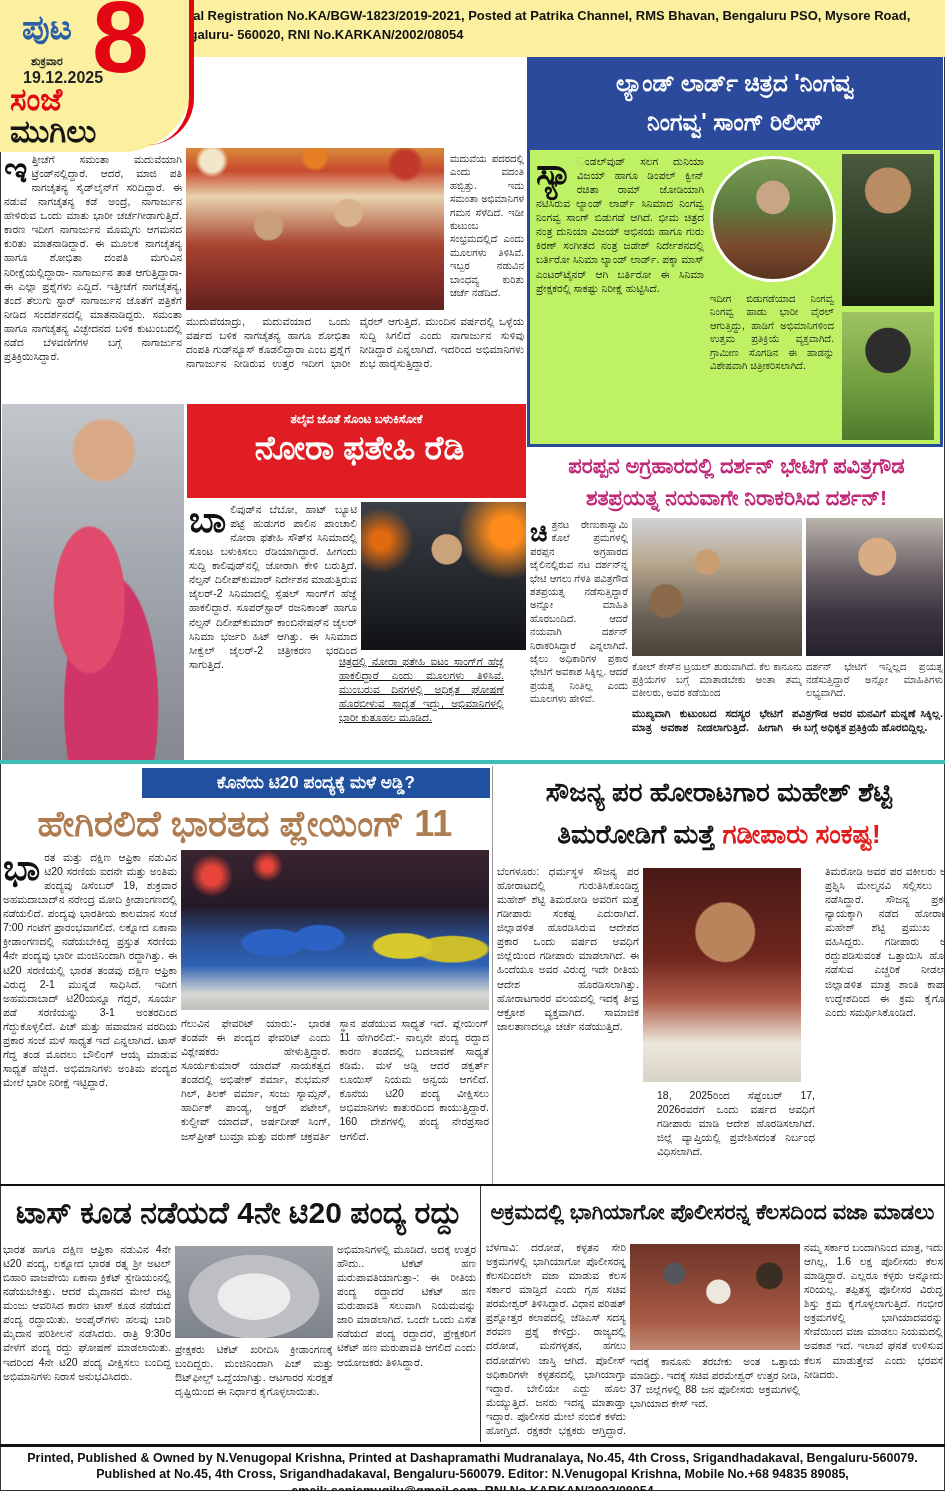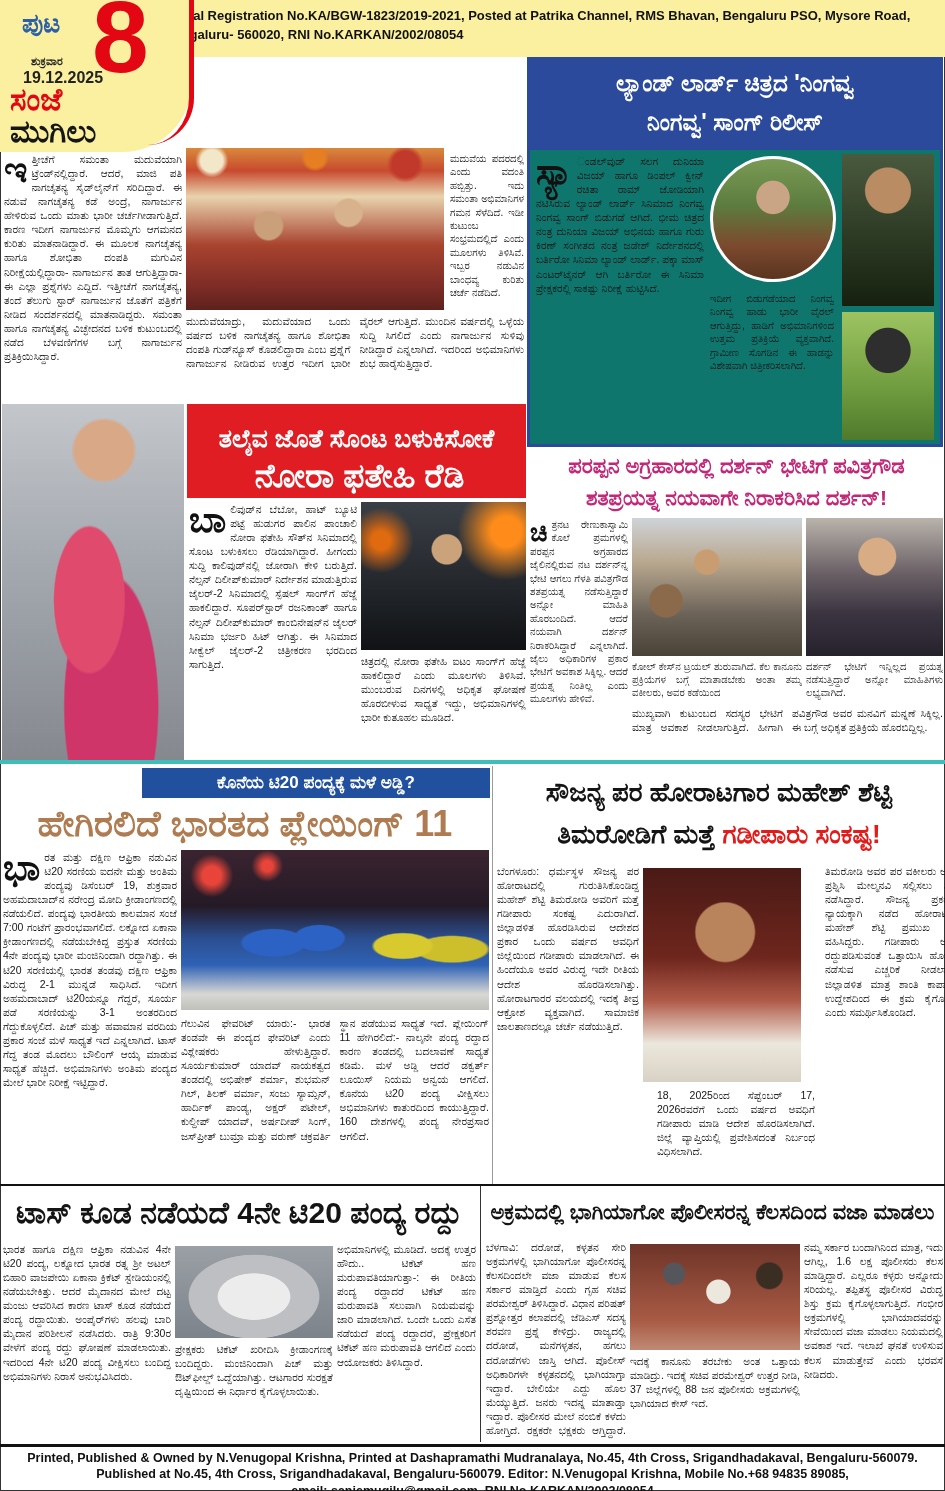--- a/index.html
+++ b/index.html
@@ -16,61 +16,61 @@
   .rule{position:absolute;background:#111;}
   .vline{position:absolute;width:1px;background:#9a9a9a;}
 
   
   .topband{left:0;top:0;width:945px;height:57px;background:#FAF0A0;}
   .postal{left:165px;top:7px;width:775px;height:46px;text-align:left;
           font-size:13px;font-weight:bold;color:#111;line-height:1.45;}
   .mast{left:0;top:0;width:192px;height:152px;background:#FAF0A0;border-bottom-right-radius:70px;}
   .mastarc{left:147px;top:0;width:42px;height:145px;border-right:5px solid #E30613;
            border-bottom:0 solid transparent;border-bottom-right-radius:75px;}
-  .puta{left:22px;top:8px;font-size:26px;font-weight:bold;color:#2B5FA8;}
+  .puta{left:22px;top:8px;font-size:34px;font-weight:bold;color:#2B5FA8;}
   .bignum{left:92px;top:-14px;font-size:102px;line-height:1;font-weight:bold;color:#E30613;}
   .weekday{left:31px;top:55px;font-size:11px;font-weight:bold;color:#222;}
   .dateline{left:23px;top:69px;font-size:16px;font-weight:bold;color:#222;}
   .sanje{left:10px;top:82px;font-size:31px;font-weight:bold;color:#E30613;}
   .mugilu{left:10px;top:114px;font-size:31px;font-weight:bold;color:#161616;}
 
   
   .h-green{left:196px;top:60px;width:330px;height:86px;text-align:center;color:#2F9B47;
            font-weight:bold;font-size:25px;line-height:1.55;}
   .ph-wedding{left:186px;top:148px;width:258px;height:162px;background:
      radial-gradient(circle at 32% 48%, #caa07a 0 7%, rgba(0,0,0,0) 8%),
      radial-gradient(circle at 63% 40%, #d8b28c 0 7%, rgba(0,0,0,0) 8%),
      radial-gradient(circle at 10% 8%, #f2e8c9 0 4%, rgba(0,0,0,0) 6%),
      radial-gradient(circle at 50% 6%, #e67e22 0 5%, rgba(0,0,0,0) 7%),
      radial-gradient(circle at 85% 10%, #c0392b 0 5%, rgba(0,0,0,0) 7%),
      linear-gradient(180deg,#d9893b 0%,#c84a2e 14%,#e8d3ae 30%,#a8432f 60%,#7e2c26 85%,#5f211d 100%);}
 
   
-  .bluebox{left:527px;top:57px;width:416px;height:390px;background:#0f766e;border:3px solid #2B4A9C;box-sizing:border-box;}
+  .bluebox{left:527px;top:57px;width:416px;height:390px;background:#bef264;border:3px solid #2B4A9C;box-sizing:border-box;}
   .bluehead{position:absolute;left:0;top:0;width:100%;height:90px;background:#2B4A9C;color:#fff;
             text-align:center;font-weight:bold;font-size:23px;line-height:1.7;padding-top:4px;box-sizing:border-box;}
   .ph-circle{left:180px;top:96px;width:126px;height:126px;border-radius:50%;border:3px solid #fff;
      box-sizing:border-box;background:
      radial-gradient(circle at 50% 32%, #caa585 0 16%, rgba(0,0,0,0) 17%),
      linear-gradient(180deg,#7a9b55 0%,#5c7d3f 38%,#7c4a2e 72%,#5a3420 100%);}
   .ph-tallman{left:312px;top:94px;width:92px;height:152px;background:
      radial-gradient(circle at 50% 24%, #b98c64 0 18%, rgba(0,0,0,0) 19%),
      linear-gradient(180deg,#4a5a3e 0%,#2c3a24 55%,#17200f 100%);}
   .ph-greenman{left:312px;top:252px;width:92px;height:128px;background:
      radial-gradient(circle at 50% 30%, #2e2e2e 0 22%, rgba(0,0,0,0) 23%),
      linear-gradient(180deg,#9ec461 0%,#6f9c3f 60%,#4f7a2c 100%);}
 
   
   .ph-nora{left:2px;top:404px;width:182px;height:356px;background:
      radial-gradient(circle at 56% 13%, #d9a886 0 9%, rgba(0,0,0,0) 10%),
      radial-gradient(ellipse at 48% 55%, #e04a6c 0 26%, rgba(0,0,0,0) 27%),
      radial-gradient(ellipse at 60% 85%, #d0356a 0 30%, rgba(0,0,0,0) 31%),
      linear-gradient(180deg,#c3c6cb 0%,#a4a9af 45%,#85898f 100%);}
   .redbox{left:187px;top:404px;width:339px;height:94px;background:#E01D23;color:#fff;text-align:center;}
-  .redbox .l1{font-size:25px;font-weight:bold;padding-top:20px;}
+  .redbox .l1{font-size:12px;font-weight:bold;padding-top:8px;}
   .redbox .l2{font-size:33px;font-weight:bold;line-height:1.35;padding-left:6px;}
   .ph-jailer{left:361px;top:502px;width:165px;height:148px;background:
      radial-gradient(circle at 52% 32%, #caa37b 0 11%, rgba(0,0,0,0) 12%),
      radial-gradient(circle at 88% 20%, #ff8c1a 0 8%, rgba(0,0,0,0) 26%),
      radial-gradient(circle at 12% 26%, #e06a10 0 5%, rgba(0,0,0,0) 18%),
      linear-gradient(180deg,#3a3f46 0%,#24272c 55%,#101215 100%);}
 
   .teal{left:0;top:760px;width:945px;height:4px;background:#3FBDB9;position:absolute;}
 
   
@@ -171,36 +171,36 @@
 
   <div class="photo ph-nora"></div>
   <div class="abs redbox">
     <div class="l1">ತಲೈವ ಜೊತೆ ಸೊಂಟ ಬಳುಕಿಸೋಕೆ</div>
     <div class="l2">ನೋರಾ ಫತೇಹಿ ರೆಡಿ</div>
   </div>
   <div class="abs bodytext" style="left:189px;top:502px;width:168px;height:254px;">
     <span class="dropcap">ಬಾ</span><span>ಲಿವುಡ್‌ನ ಬೆಬೋ, ಹಾಟ್ ಬ್ಯೂಟಿ ಪಟ್ಟೆ ಹುಡುಗರ ಪಾಲಿನ ಪಾಂಚಾಲಿ ನೋರಾ ಫತೇಹಿ ಸೌತ್‌ನ ಸಿನಿಮಾದಲ್ಲಿ ಸೊಂಟ ಬಳುಕಿಸಲು ರೆಡಿಯಾಗಿದ್ದಾರೆ. ಹೀಗಂದು ಸುದ್ದಿ ಕಾಲಿವುಡ್‌ನಲ್ಲಿ ಜೋರಾಗಿ ಕೇಳಿ ಬರುತ್ತಿದೆ. ನೆಲ್ಸನ್ ದಿಲೀಪ್‌ಕುಮಾರ್ ನಿರ್ದೇಶನ ಮಾಡುತ್ತಿರುವ ಜೈಲರ್-2 ಸಿನಿಮಾದಲ್ಲಿ ಸ್ಪೆಷಲ್ ಸಾಂಗ್‌ಗೆ ಹೆಜ್ಜೆ ಹಾಕಲಿದ್ದಾರೆ. ಸೂಪರ್‌ಸ್ಟಾರ್ ರಜನಿಕಾಂತ್ ಹಾಗೂ ನೆಲ್ಸನ್ ದಿಲೀಪ್‌ಕುಮಾರ್ ಕಾಂಬಿನೇಷನ್‌ನ ಜೈಲರ್ ಸಿನಿಮಾ ಭರ್ಜರಿ ಹಿಟ್ ಆಗಿತ್ತು. ಈ ಸಿನಿಮಾದ ಸೀಕ್ವೆಲ್ ಜೈಲರ್-2 ಚಿತ್ರೀಕರಣ ಭರದಿಂದ ಸಾಗುತ್ತಿದೆ.</span>
   </div>
   <div class="photo ph-jailer"></div>
-  <div class="abs bodytext" style="left:361px;top:654px;width:165px;height:102px;">ಚಿತ್ರದಲ್ಲಿ ನೋರಾ ಫತೇಹಿ ಐಟಂ ಸಾಂಗ್‌ಗೆ ಹೆಜ್ಜೆ ಹಾಕಲಿದ್ದಾರೆ ಎಂದು ಮೂಲಗಳು ತಿಳಿಸಿವೆ. ಮುಂಬರುವ ದಿನಗಳಲ್ಲಿ ಅಧಿಕೃತ ಘೋಷಣೆ ಹೊರಬೀಳುವ ಸಾಧ್ಯತೆ ಇದ್ದು, ಅಭಿಮಾನಿಗಳಲ್ಲಿ ಭಾರೀ ಕುತೂಹಲ ಮೂಡಿದೆ.</div>
+  <div class="abs bodytext" style="left:339px;top:654px;width:165px;height:102px;text-decoration:underline;">ಚಿತ್ರದಲ್ಲಿ ನೋರಾ ಫತೇಹಿ ಐಟಂ ಸಾಂಗ್‌ಗೆ ಹೆಜ್ಜೆ ಹಾಕಲಿದ್ದಾರೆ ಎಂದು ಮೂಲಗಳು ತಿಳಿಸಿವೆ. ಮುಂಬರುವ ದಿನಗಳಲ್ಲಿ ಅಧಿಕೃತ ಘೋಷಣೆ ಹೊರಬೀಳುವ ಸಾಧ್ಯತೆ ಇದ್ದು, ಅಭಿಮಾನಿಗಳಲ್ಲಿ ಭಾರೀ ಕುತೂಹಲ ಮೂಡಿದೆ.</div>
 
   <div class="teal"></div>
 
   <div class="abs h-magenta">
     <div>ಪರಪ್ಪನ ಅಗ್ರಹಾರದಲ್ಲಿ ದರ್ಶನ್ ಭೇಟಿಗೆ ಪವಿತ್ರಗೌಡ</div>
     <div>ಶತಪ್ರಯತ್ನ ನಯವಾಗೇ ನಿರಾಕರಿಸಿದ ದರ್ಶನ್!</div>
   </div>
   <div class="abs bodytext small" style="left:530px;top:518px;width:98px;height:240px;">
     <span class="dropcap" style="font-size:26px;">ಚಿ</span><span>ತ್ರನಟ ರೇಣುಕಾಸ್ವಾಮಿ ಕೊಲೆ ಪ್ರಮಗಳಲ್ಲಿ ಪರಪ್ಪನ ಅಗ್ರಹಾರದ ಜೈಲಿನಲ್ಲಿರುವ ನಟ ದರ್ಶನ್‌ನ್ನ ಭೇಟಿ ಆಗಲು ಗೆಳತಿ ಪವಿತ್ರಗೌಡ ಶತಪ್ರಯತ್ನ ನಡೆಸುತ್ತಿದ್ದಾರೆ ಅನ್ನೋ ಮಾಹಿತಿ ಹೊರಬಂದಿದೆ. ಆದರೆ ನಯವಾಗಿ ದರ್ಶನ್ ನಿರಾಕರಿಸಿದ್ದಾರೆ ಎನ್ನಲಾಗಿದೆ. ಜೈಲು ಅಧಿಕಾರಿಗಳ ಪ್ರಕಾರ ಭೇಟಿಗೆ ಅವಕಾಶ ಸಿಕ್ಕಿಲ್ಲ. ಆದರೆ ಪ್ರಯತ್ನ ನಿಂತಿಲ್ಲ ಎಂದು ಮೂಲಗಳು ಹೇಳಿವೆ.</span>
   </div>
   <div class="photo ph-darshan"></div>
   <div class="photo ph-pavitra"></div>
   <div class="abs caption" style="left:632px;top:660px;width:170px;height:44px;">ಕೋಲ್ ಕೇಸ್‌ನ ಟ್ರಯಲ್ ಶುರುವಾಗಿದೆ. ಕೆಲ ಕಾನೂನು ಪ್ರಕ್ರಿಯೆಗಳ ಬಗ್ಗೆ ಮಾತಾಡಬೇಕು ಅಂತಾ ತಮ್ಮ ವಕೀಲರು, ಅವರ ಕಡೆಯಿಂದ</div>
   <div class="abs caption" style="left:806px;top:660px;width:137px;height:44px;">ದರ್ಶನ್ ಭೇಟಿಗೆ ಇನ್ನಿಲ್ಲದ ಪ್ರಯತ್ನ ನಡೆಸುತ್ತಿದ್ದಾರೆ ಅನ್ನೋ ಮಾಹಿತಿಗಳು ಲಭ್ಯವಾಗಿದೆ.</div>
-  <div class="abs bodytext cols2" style="left:632px;top:706px;width:311px;height:52px;">ಮುಖ್ಯವಾಗಿ ಕುಟುಂಬದ ಸದಸ್ಯರ ಭೇಟಿಗೆ ಮಾತ್ರ ಅವಕಾಶ ನೀಡಲಾಗುತ್ತಿದೆ. ಹೀಗಾಗಿ ಪವಿತ್ರಗೌಡ ಅವರ ಮನವಿಗೆ ಮನ್ನಣೆ ಸಿಕ್ಕಿಲ್ಲ. ಈ ಬಗ್ಗೆ ಅಧಿಕೃತ ಪ್ರತಿಕ್ರಿಯೆ ಹೊರಬಿದ್ದಿಲ್ಲ.</div>
+  <div class="abs bodytext cols2" style="left:632px;top:706px;width:311px;height:52px;font-weight:bold;">ಮುಖ್ಯವಾಗಿ ಕುಟುಂಬದ ಸದಸ್ಯರ ಭೇಟಿಗೆ ಮಾತ್ರ ಅವಕಾಶ ನೀಡಲಾಗುತ್ತಿದೆ. ಹೀಗಾಗಿ ಪವಿತ್ರಗೌಡ ಅವರ ಮನವಿಗೆ ಮನ್ನಣೆ ಸಿಕ್ಕಿಲ್ಲ. ಈ ಬಗ್ಗೆ ಅಧಿಕೃತ ಪ್ರತಿಕ್ರಿಯೆ ಹೊರಬಿದ್ದಿಲ್ಲ.</div>
 
   <div class="abs kicker">ಕೊನೆಯ ಟಿ20 ಪಂದ್ಯಕ್ಕೆ ಮಳೆ ಅಡ್ಡಿ?</div>
   <div class="abs h-brown">ಹೇಗಿರಲಿದೆ ಭಾರತದ ಪ್ಲೇಯಿಂಗ್ 11</div>
   <div class="abs bodytext" style="left:3px;top:850px;width:174px;height:332px;">
     <span class="dropcap">ಭಾ</span><span>ರತ ಮತ್ತು ದಕ್ಷಿಣ ಆಫ್ರಿಕಾ ನಡುವಿನ ಟಿ20 ಸರಣಿಯ ಐದನೇ ಮತ್ತು ಅಂತಿಮ ಪಂದ್ಯವು ಡಿಸೆಂಬರ್ 19, ಶುಕ್ರವಾರ ಅಹಮದಾಬಾದ್‌ನ ನರೇಂದ್ರ ಮೋದಿ ಕ್ರೀಡಾಂಗಣದಲ್ಲಿ ನಡೆಯಲಿದೆ. ಪಂದ್ಯವು ಭಾರತೀಯ ಕಾಲಮಾನ ಸಂಜೆ 7:00 ಗಂಟೆಗೆ ಪ್ರಾರಂಭವಾಗಲಿದೆ. ಲಕ್ನೋದ ಏಕಾನಾ ಕ್ರೀಡಾಂಗಣದಲ್ಲಿ ನಡೆಯಬೇಕಿದ್ದ ಪ್ರಸ್ತುತ ಸರಣಿಯ 4ನೇ ಪಂದ್ಯವು ಭಾರೀ ಮಂಜಿನಿಂದಾಗಿ ರದ್ದಾಗಿತ್ತು. ಈ ಟಿ20 ಸರಣಿಯಲ್ಲಿ ಭಾರತ ತಂಡವು ದಕ್ಷಿಣ ಆಫ್ರಿಕಾ ವಿರುದ್ಧ 2-1 ಮುನ್ನಡೆ ಸಾಧಿಸಿದೆ. ಇದೀಗ ಅಹಮದಾಬಾದ್ ಟಿ20ಯನ್ನೂ ಗೆದ್ದರೆ, ಸೂರ್ಯ ಪಡೆ ಸರಣಿಯನ್ನು 3-1 ಅಂತರದಿಂದ ಗೆದ್ದುಕೊಳ್ಳಲಿದೆ. ಪಿಚ್ ಮತ್ತು ಹವಾಮಾನ ವರದಿಯ ಪ್ರಕಾರ ಸಂಜೆ ಮಳೆ ಸಾಧ್ಯತೆ ಇದೆ ಎನ್ನಲಾಗಿದೆ. ಟಾಸ್ ಗೆದ್ದ ತಂಡ ಮೊದಲು ಬೌಲಿಂಗ್ ಆಯ್ಕೆ ಮಾಡುವ ಸಾಧ್ಯತೆ ಹೆಚ್ಚಿದೆ. ಅಭಿಮಾನಿಗಳು ಅಂತಿಮ ಪಂದ್ಯದ ಮೇಲೆ ಭಾರೀ ನಿರೀಕ್ಷೆ ಇಟ್ಟಿದ್ದಾರೆ.</span>
   </div>
   <div class="photo ph-cricket"></div>
   <div class="abs bodytext cols2" style="left:181px;top:1016px;width:308px;height:166px;">ಗೆಲುವಿನ ಫೇವರಿಟ್ ಯಾರು:- ಭಾರತ ತಂಡವೇ ಈ ಪಂದ್ಯದ ಫೇವರಿಟ್ ಎಂದು ವಿಶ್ಲೇಷಕರು ಹೇಳುತ್ತಿದ್ದಾರೆ. ಸೂರ್ಯಕುಮಾರ್ ಯಾದವ್ ನಾಯಕತ್ವದ ತಂಡದಲ್ಲಿ ಅಭಿಷೇಕ್ ಶರ್ಮಾ, ಶುಭಮನ್ ಗಿಲ್, ತಿಲಕ್ ವರ್ಮಾ, ಸಂಜು ಸ್ಯಾಮ್ಸನ್, ಹಾರ್ದಿಕ್ ಪಾಂಡ್ಯ, ಅಕ್ಷರ್ ಪಟೇಲ್, ಕುಲ್ದೀಪ್ ಯಾದವ್, ಅರ್ಷದೀಪ್ ಸಿಂಗ್, ಜಸ್‌ಪ್ರೀತ್ ಬುಮ್ರಾ ಮತ್ತು ವರುಣ್ ಚಕ್ರವರ್ತಿ ಸ್ಥಾನ ಪಡೆಯುವ ಸಾಧ್ಯತೆ ಇದೆ. ಪ್ಲೇಯಿಂಗ್ 11 ಹೇಗಿರಲಿದೆ:- ನಾಲ್ಕನೇ ಪಂದ್ಯ ರದ್ದಾದ ಕಾರಣ ತಂಡದಲ್ಲಿ ಬದಲಾವಣೆ ಸಾಧ್ಯತೆ ಕಡಿಮೆ. ಮಳೆ ಅಡ್ಡಿ ಆದರೆ ಡಕ್ವರ್ತ್ ಲೂಯಿಸ್ ನಿಯಮ ಅನ್ವಯ ಆಗಲಿದೆ. ಕೊನೆಯ ಟಿ20 ಪಂದ್ಯ ವೀಕ್ಷಿಸಲು ಅಭಿಮಾನಿಗಳು ಕಾತುರದಿಂದ ಕಾಯುತ್ತಿದ್ದಾರೆ. 160 ದೇಶಗಳಲ್ಲಿ ಪಂದ್ಯ ನೇರಪ್ರಸಾರ ಆಗಲಿದೆ.</div>
   <div class="vline" style="left:492px;top:766px;height:418px;"></div>
 

